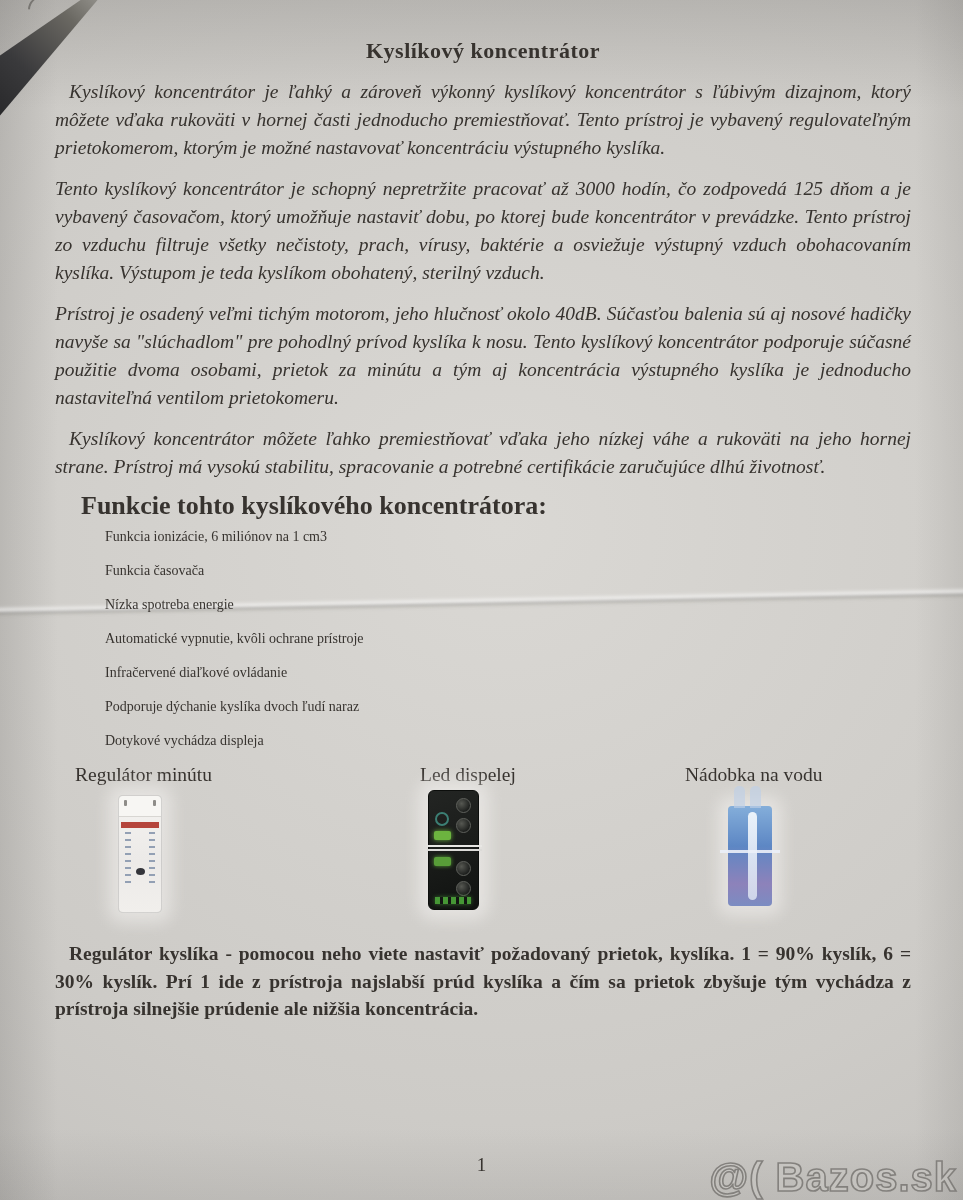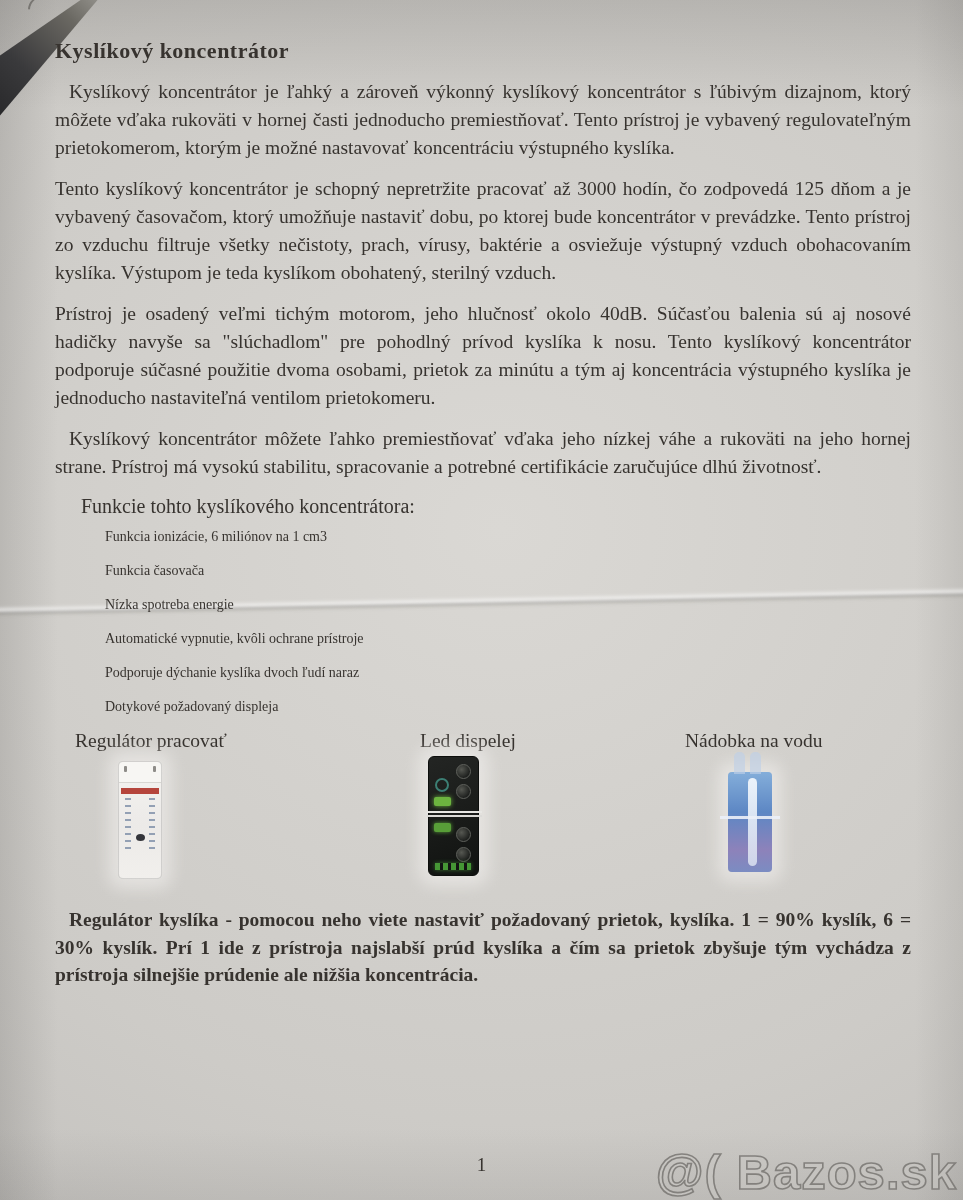--- a/index.html
+++ b/index.html
@@ -7,24 +7,24 @@
     position:relative;width:963px;height:1200px;overflow:hidden;
     font-family:"Liberation Serif",serif;color:#37332f;
     background:
       linear-gradient(180deg, rgba(88,86,83,.20) 0%, rgba(88,86,83,0) 9%),
       linear-gradient(90deg, rgba(70,68,66,.16) 0%, rgba(70,68,66,0) 6%),
       linear-gradient(270deg, rgba(70,68,66,.10) 0%, rgba(70,68,66,0) 5%),
       linear-gradient(0deg, rgba(80,78,76,.10) 0%, rgba(80,78,76,0) 6%),
       radial-gradient(130% 95% at 52% 44%, #dad8d4 0%, #cdcbc7 52%, #bab8b5 100%);
   }
   .content{position:relative;padding:38px 52px 0 55px;}
-  h1.title{font-size:22px;line-height:26px;font-weight:bold;text-align:left;margin:0 0 14px 0;letter-spacing:.5px;}
-  p.body{font-size:19.5px;line-height:28px;margin:8px 0 13px 0;text-align:justify;}
+  h1.title{font-size:22px;line-height:26px;font-weight:bold;text-align:center;margin:0 0 14px 0;letter-spacing:.5px;}
+  p.body{font-size:19.5px;line-height:28px;margin:8px 0 13px 0;text-align:justify;font-style:italic;}
   p.indent{text-indent:14px;}
-  .features-heading{font-size:20px;line-height:24px;font-weight:normal;margin:2px 0 8px 26px;}
+  .features-heading{font-size:26px;line-height:24px;font-weight:bold;margin:2px 0 8px 26px;}
   ul.features{list-style:none;margin:0 0 0 50px;padding:0;}
   ul.features li{font-size:14px;line-height:22px;margin:0 0 12px 0;}
   .labels-row{position:relative;height:26px;margin-top:8px;font-size:19.5px;}
   .labels-row span{position:absolute;top:0;white-space:nowrap;}
   .label-regulator{left:20px;}
   .label-led{left:365px;}
   .label-water{left:630px;}
   .figures-row{position:relative;height:128px;}
   .figure{position:absolute;box-shadow:0 0 16px 10px rgba(244,243,240,.55);}
   
@@ -59,21 +59,21 @@
   .waterbottle{left:673px;top:16px;width:44px;height:100px;border-radius:4px;
     background:linear-gradient(180deg,#84aeda 0%,#5d87c4 40%,#8d82ba 78%,#7b8cc2 100%);}
   .waterbottle .tube{position:absolute;left:20px;top:6px;width:9px;height:88px;border-radius:5px;
     background:linear-gradient(180deg,rgba(240,246,252,.95),rgba(225,232,244,.8));}
   .waterbottle .clip{position:absolute;left:-8px;right:-8px;top:44px;height:3px;background:rgba(235,240,248,.9);}
   .waterbottle .cap1,.waterbottle .cap2{position:absolute;top:-20px;width:11px;height:22px;border-radius:5px 5px 0 0;background:rgba(190,208,230,.65);}
   .waterbottle .cap1{left:6px;} .waterbottle .cap2{left:22px;}
   .regulator-note{font-weight:bold;font-size:19.5px;line-height:27.5px;text-align:justify;text-indent:14px;margin:22px 0 0 0;}
   .page-number{position:absolute;left:0;right:0;top:1154px;text-align:center;font-size:19px;}
   .watermark{position:absolute;right:6px;bottom:0;font-family:"Liberation Sans",sans-serif;
-    font-weight:bold;font-size:49px;letter-spacing:1px;color:rgba(202,200,196,.50);
+    font-weight:bold;font-size:40px;letter-spacing:1px;color:rgba(202,200,196,.50);
     -webkit-text-stroke:1.6px rgba(120,118,114,.85);}
   
   .crease{position:absolute;left:-6px;top:606px;width:103%;height:11px;transform:rotate(-1.1deg);transform-origin:left center;
     background:linear-gradient(180deg,rgba(255,255,255,0) 0%,rgba(255,255,255,.6) 40%,rgba(105,103,100,.28) 65%,rgba(105,103,100,0) 100%);
     filter:blur(1px);}
   
   .corner-object{position:absolute;top:0;left:0;width:130px;height:150px;
     clip-path:polygon(0 37%, 62% 0, 75% 0, 0 77%);
     background:linear-gradient(225deg,#aba9a3 0%,#6a6862 28%,#3a3a3c 62%,#212123 100%);
     filter:blur(.6px);}
@@ -98,26 +98,27 @@
     <p class="body">Prístroj je osadený veľmi tichým motorom, jeho hlučnosť okolo 40dB. Súčasťou balenia sú aj nosové hadičky navyše sa "slúchadlom" pre pohodlný prívod kyslíka k nosu. Tento kyslíkový koncentrátor podporuje súčasné použitie dvoma osobami, prietok za minútu a tým aj koncentrácia výstupného kyslíka je jednoducho nastaviteľná ventilom prietokomeru.</p>
     <p class="body indent">Kyslíkový koncentrátor môžete ľahko premiestňovať vďaka jeho nízkej váhe a rukoväti na jeho hornej strane. Prístroj má vysokú stabilitu, spracovanie a potrebné certifikácie zaručujúce dlhú životnosť.</p>
 
     <div class="features-heading">Funkcie tohto kyslíkového koncentrátora:</div>
 
     <ul class="features">
       <li>Funkcia ionizácie, 6 miliónov na 1 cm3</li>
       <li>Funkcia časovača</li>
       <li>Nízka spotreba energie</li>
       <li>Automatické vypnutie, kvôli ochrane prístroje</li>
+      <li>Infračervené diaľkové ovládanie</li>
       <li>Podporuje dýchanie kyslíka dvoch ľudí naraz</li>
-      <li>Dotykové požadovaný displeja</li>
+      <li>Dotykové vychádza displeja</li>
     </ul>
 
     <div class="labels-row">
-      <span class="label-regulator">Regulátor pracovať</span>
+      <span class="label-regulator">Regulátor minútu</span>
       <span class="label-led">Led dispelej</span>
       <span class="label-water">Nádobka na vodu</span>
     </div>
 
     <div class="figures-row">
       <div class="figure flowmeter">
         <div class="cap"></div>
         <div class="notch l"></div>
         <div class="notch r"></div>
         <div class="redband"></div>

